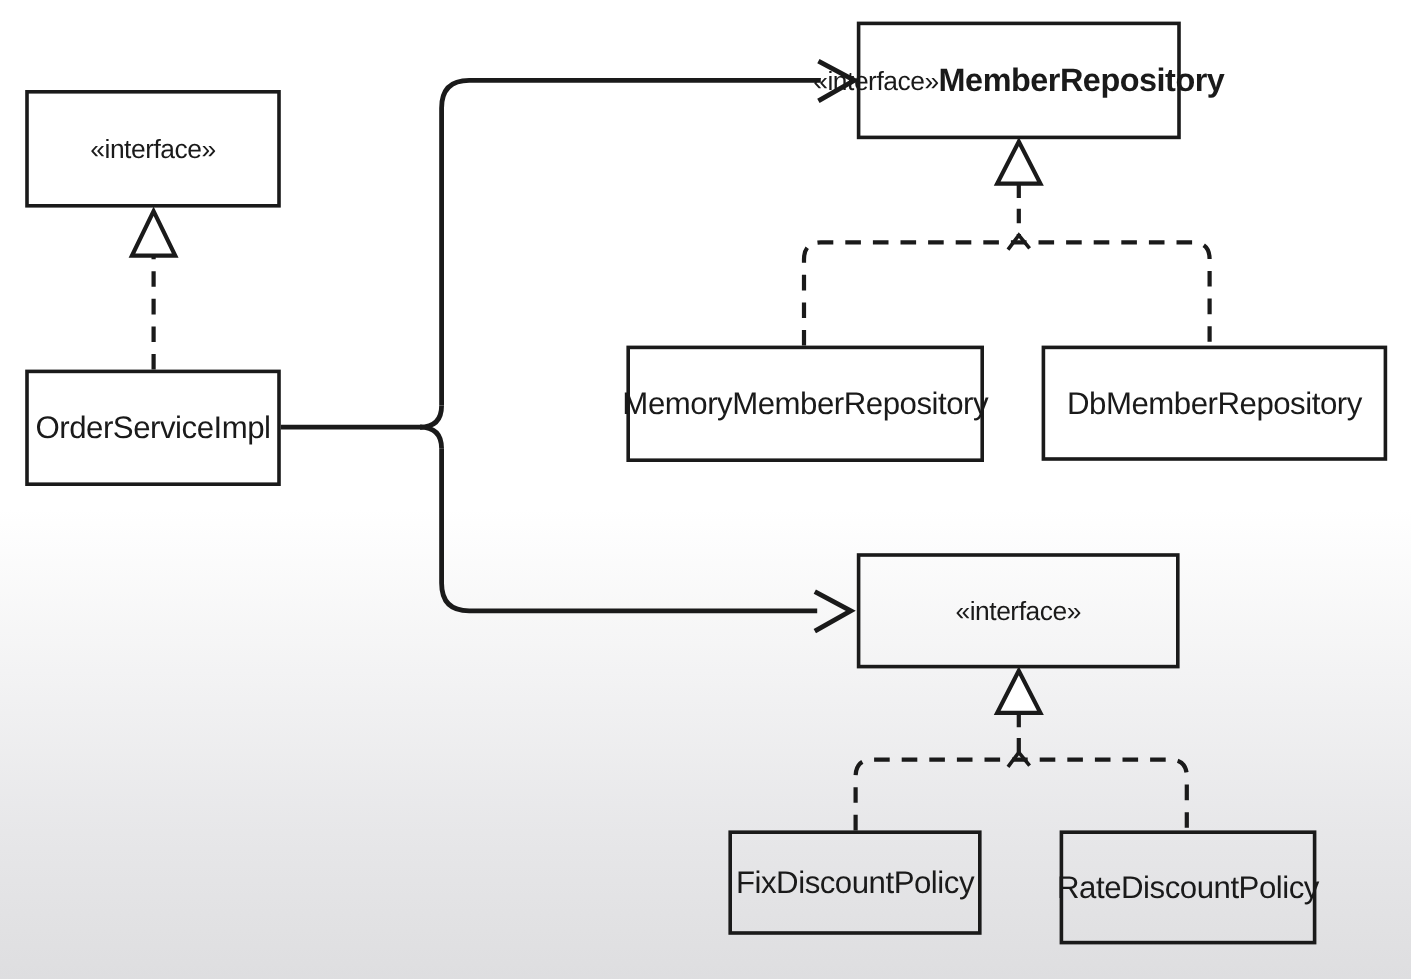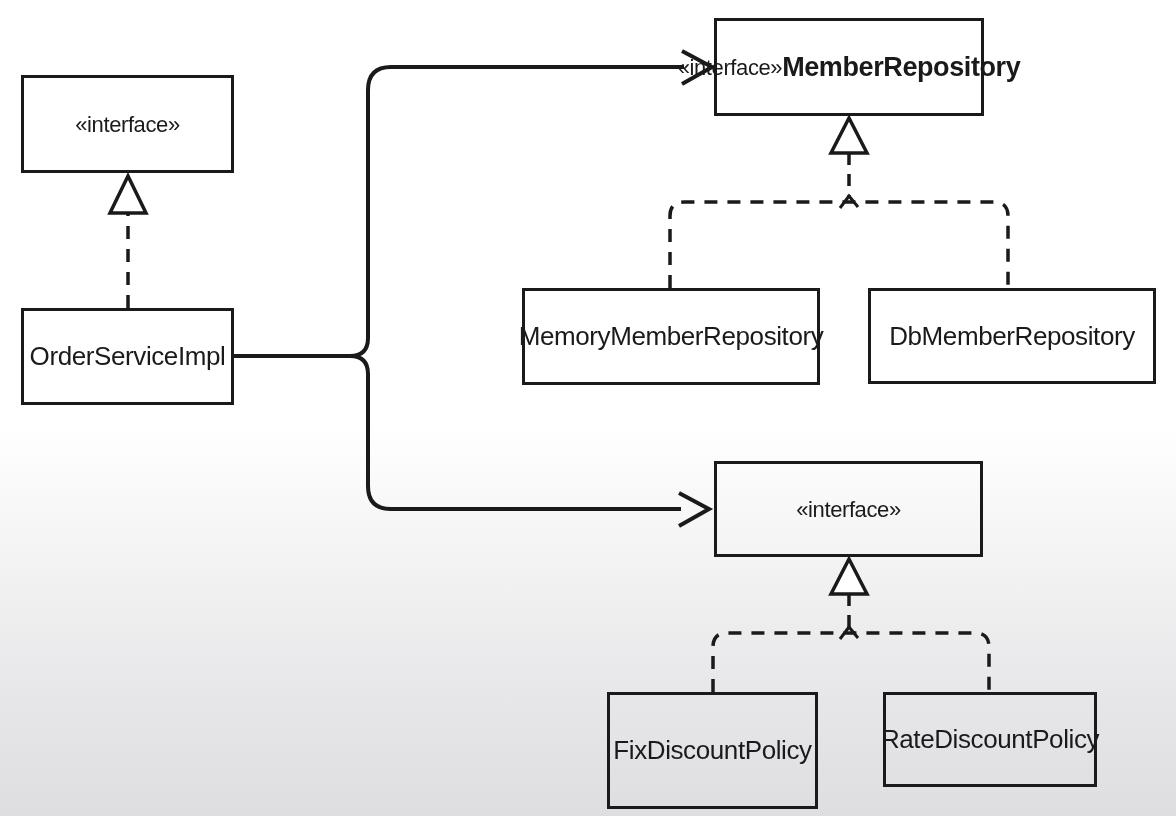--- a/index.html
+++ b/index.html
@@ -59,21 +59,21 @@
     text-align: right;
   }
 
   
   #n-order-service        { left: 21px;  top: 75px;  width: 213px; height: 98px; }
   #n-order-service-impl   { left: 21px;  top: 308px; width: 213px; height: 97px; }
   #n-member-repository    { left: 714px; top: 18px;  width: 270px; height: 98px; }
   #n-memory-member-repo   { left: 522px; top: 288px; width: 298px; height: 97px; }
   #n-db-member-repo       { left: 868px; top: 288px; width: 288px; height: 96px; }
   #n-discount-policy      { left: 714px; top: 461px; width: 269px; height: 96px; }
-  #n-fix-discount-policy  { left: 607px; top: 692px; width: 211px; height: 117px; }
+  #n-fix-discount-policy  { left: 607px; top: 692px; width: 211px; height: 87px; }
   #n-rate-discount-policy { left: 883px; top: 692px; width: 214px; height: 95px; text-align: center; }
 </style>
 </head>
 <body>
 
 <div class="stage">
 
   <svg class="connector-layer" viewBox="0 0 1176 816" fill="none" stroke="#1a1a1a">
 
     <g>

